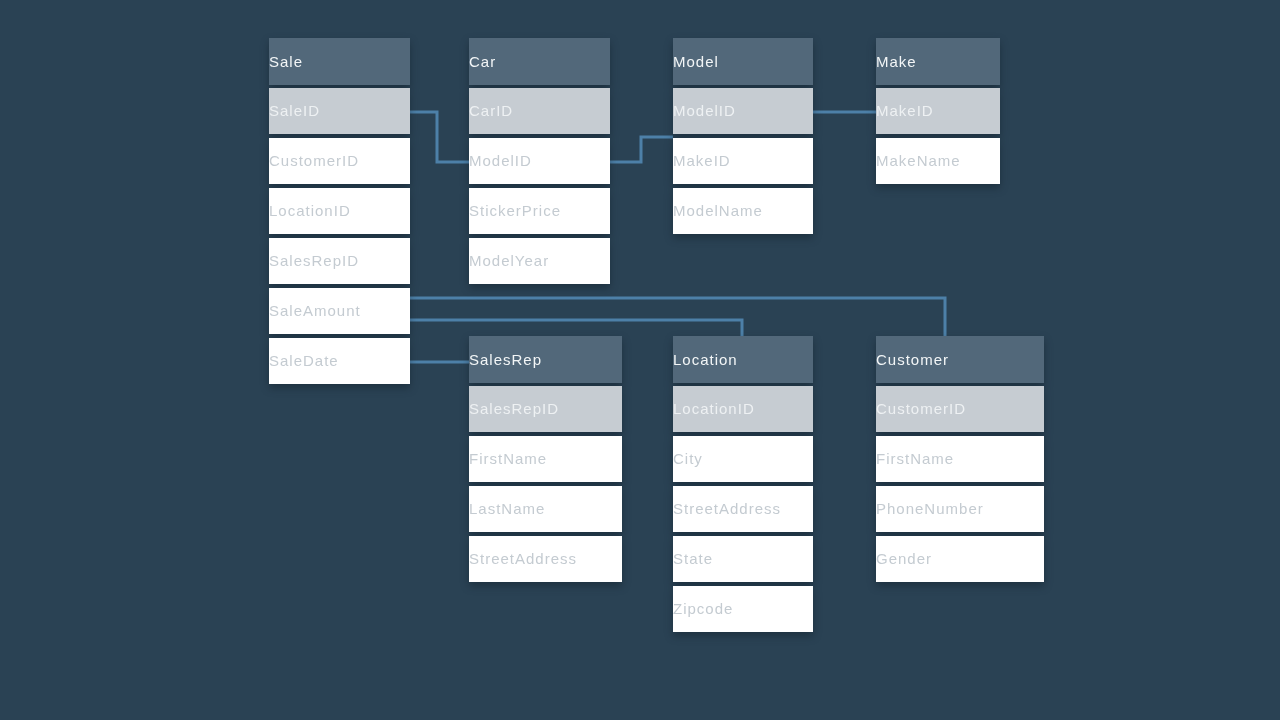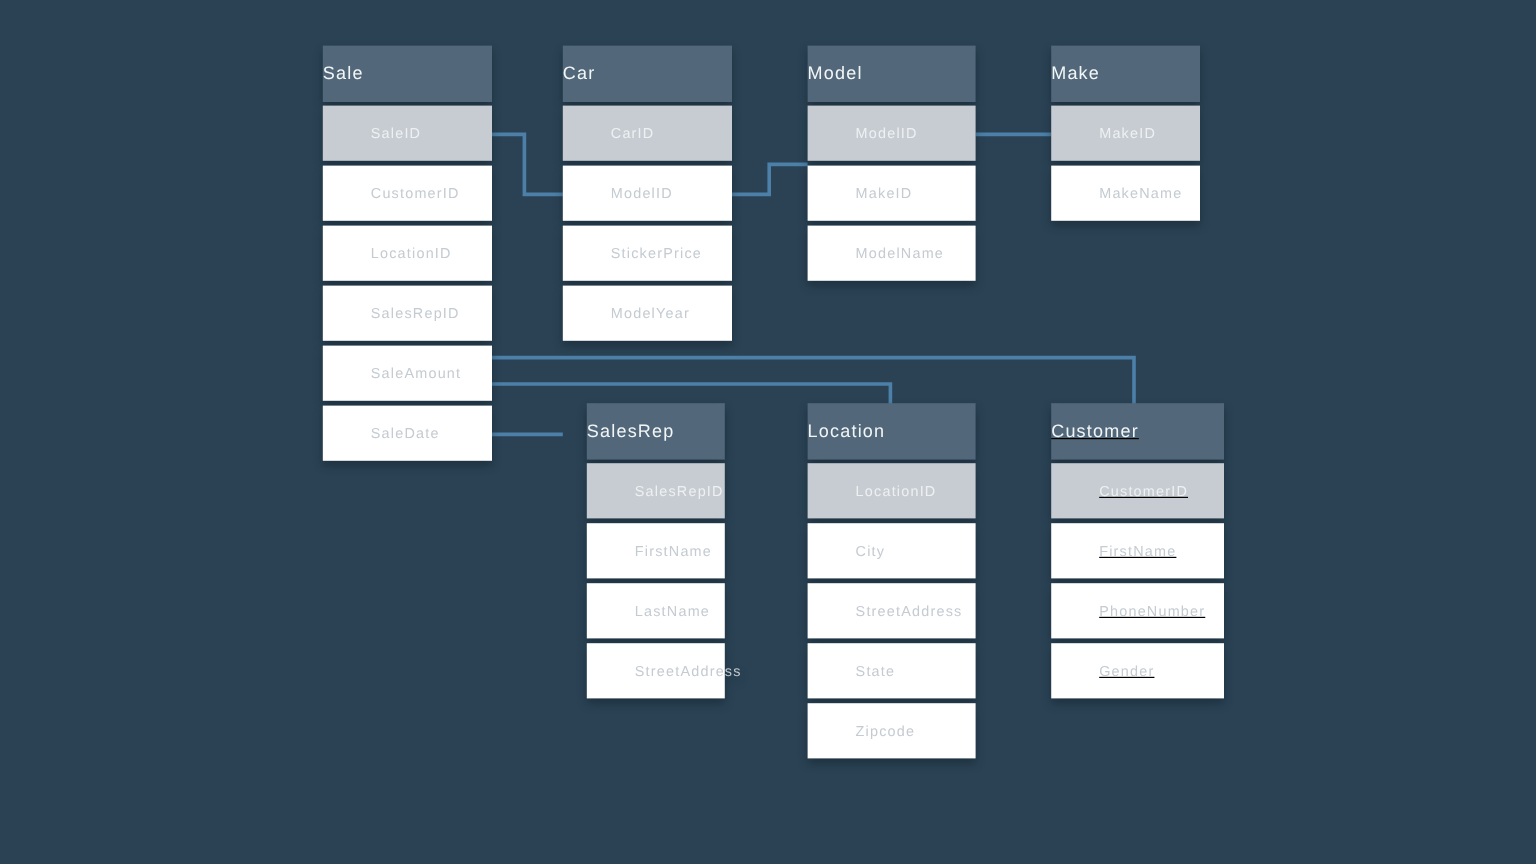--- a/index.html
+++ b/index.html
@@ -33,24 +33,23 @@
     line-height: 47px;
     margin-bottom: 3px;
     font-size: 15px;
     background: var(--header-bg, #52687a);
     color: var(--header-text, #f3f6f7);
   }
   .trow {
     height: 46px;
     line-height: 46px;
     margin-bottom: 4px;
-    font-size: 12px;
+    font-size: 15px;
     background: var(--row-bg, #ffffff);
     color: var(--row-text, #c4cbd1);
-    padding-left: 40px;
   }
   .trow.key {
     background: var(--key-bg, #c6ccd2);
     color: var(--key-text, #eef1f3);
   }
   polyline {
     fill: none;
     stroke: var(--connector, #4d80a8);
     stroke-width: 3;
   }
@@ -88,36 +87,36 @@
         <div class="thead">Model</div>
         <div class="trow key">ModelID</div>
         <div class="trow">MakeID</div>
         <div class="trow">ModelName</div>
       </div>
       <div class="db-table" style="left: 876px; top: 38px; width: 124px;">
         <div class="thead">Make</div>
         <div class="trow key">MakeID</div>
         <div class="trow">MakeName</div>
       </div>
-      <div class="db-table" style="left: 469px; top: 336px; width: 115px; margin-left: 20px;">
+      <div class="db-table" style="left: 469px; top: 336px; width: 153px;">
         <div class="thead">SalesRep</div>
         <div class="trow key">SalesRepID</div>
         <div class="trow">FirstName</div>
         <div class="trow">LastName</div>
         <div class="trow">StreetAddress</div>
       </div>
       <div class="db-table" style="left: 673px; top: 336px; width: 140px;">
         <div class="thead">Location</div>
         <div class="trow key">LocationID</div>
         <div class="trow">City</div>
         <div class="trow">StreetAddress</div>
         <div class="trow">State</div>
         <div class="trow">Zipcode</div>
       </div>
-      <div class="db-table" style="left: 876px; top: 336px; width: 144px; text-decoration: underline;">
+      <div class="db-table" style="left: 876px; top: 336px; width: 168px;">
         <div class="thead">Customer</div>
         <div class="trow key">CustomerID</div>
         <div class="trow">FirstName</div>
         <div class="trow">PhoneNumber</div>
         <div class="trow">Gender</div>
       </div>
     </div>
 </div>
 
 </body></html>

